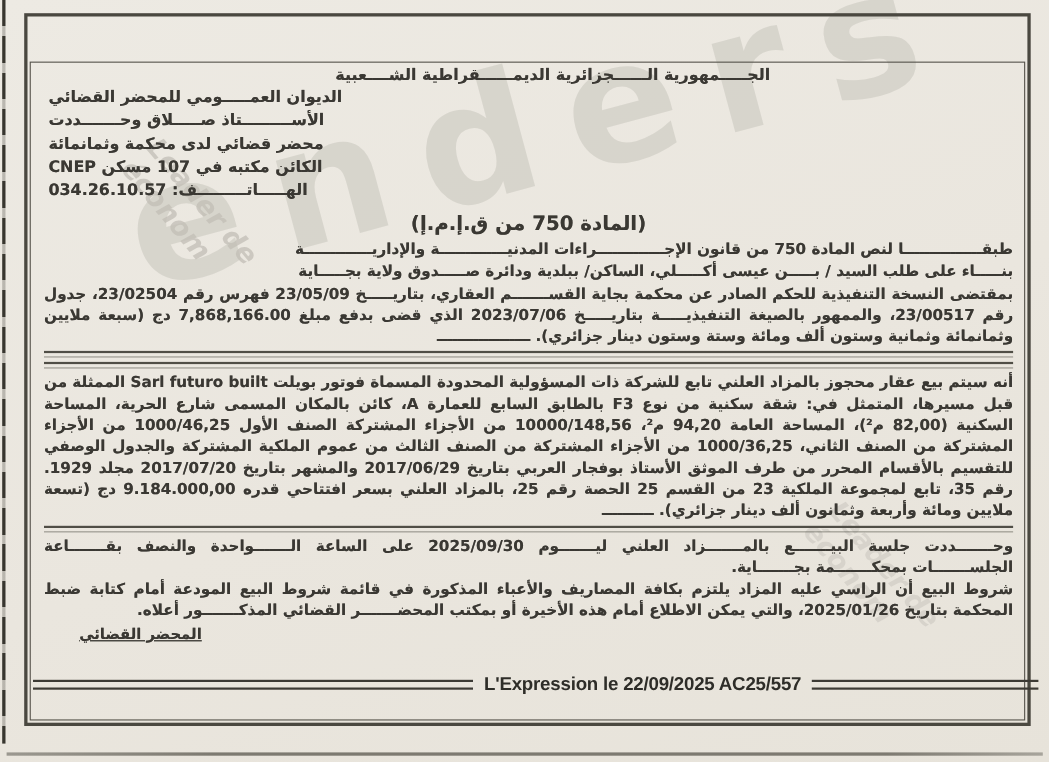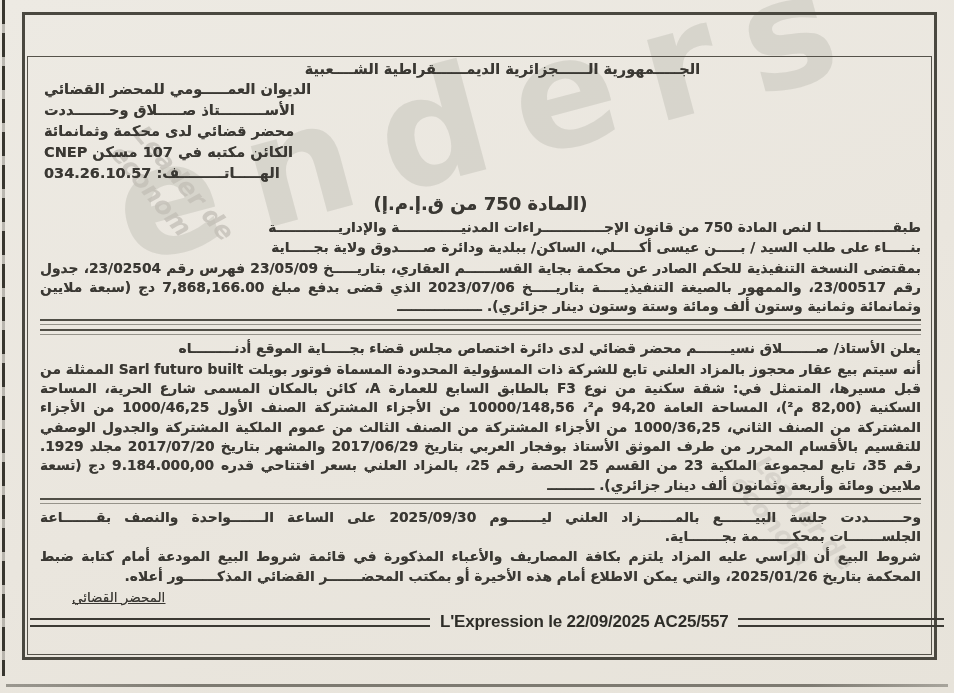--- a/index.html
+++ b/index.html
@@ -82,21 +82,21 @@
   .sep{
     height:3px;margin:3px 0 4px 0;
     border-top:2px solid #504e46;
     border-bottom:1px solid rgba(80,78,70,.55);
   }
   .signature{
     direction:rtl;
     text-align:left;
     padding-left:32px;
     margin-top:3px;
-    font-size:13.5px;font-weight:normal;
+    font-size:13.5px;font-weight:bold;
     text-decoration:underline;
   }
   
   .footer-row{
     position:absolute;left:30px;top:612px;width:914px;height:20px;
     display:flex;align-items:center;
     z-index:4;
   }
   .rule{
     height:5px;
@@ -148,21 +148,20 @@
       <div class="title-block">
         <div class="doc-article">(المادة 750 من ق.إ.م.إ)</div>
       </div>
 
       <div class="doc-body">
         <p class="para">طبقـــــــــــــــا لنص المادة 750 من قانون الإجـــــــــــــراءات المدنيـــــــــــــة والإداريـــــــــــــة</p>
         <p class="para">بنـــــاء على طلب السيد / بـــــن عيسى أكـــــلي، الساكن/ ببلدية ودائرة صـــــدوق ولاية بجـــــاية</p>
         <p class="para">بمقتضى النسخة التنفيذية للحكم الصادر عن محكمة بجاية القســـــــم العقاري، بتاريـــــخ 23/05/09 فهرس رقم 23/02504، جدول رقم 23/00517، والممهور بالصيغة التنفيذيـــــة بتاريـــــخ 2023/07/06 الذي قضى بدفع مبلغ 7,868,166.00 دج (سبعة ملايين وثمانمائة وثمانية وستون ألف ومائة وستة وستون دينار جزائري). ــــــــــــــــــ</p>
         <div class="sep"></div>
         <div class="sep"></div>
-        <p class="para">يعلن الأستاذ/ صـــــــلاق نسيـــــــم محضر قضائي لدى دائرة اختصاص مجلس قضاء بجـــــاية الموقع أدنـــــــــاه</p>
         <p class="para">أنه سيتم بيع عقار محجوز بالمزاد العلني تابع للشركة ذات المسؤولية المحدودة المسماة فوتور بويلت Sarl futuro built الممثلة من قبل مسيرها، المتمثل في: شقة سكنية من نوع F3 بالطابق السابع للعمارة A، كائن بالمكان المسمى شارع الحرية، المساحة السكنية (82,00 م²)، المساحة العامة 94,20 م²، 10000/148,56 من الأجزاء المشتركة الصنف الأول 1000/46,25 من الأجزاء المشتركة من الصنف الثاني، 1000/36,25 من الأجزاء المشتركة من الصنف الثالث من عموم الملكية المشتركة والجدول الوصفي للتقسيم بالأقسام المحرر من طرف الموثق الأستاذ بوفجار العربي بتاريخ 2017/06/29 والمشهر بتاريخ 2017/07/20 مجلد 1929. رقم 35، تابع لمجموعة الملكية 23 من القسم 25 الحصة رقم 25، بالمزاد العلني بسعر افتتاحي قدره 9.184.000,00 دج (تسعة ملايين ومائة وأربعة وثمانون ألف دينار جزائري). ــــــــــ</p>
         <div class="sep"></div>
         <p class="para">وحـــــــددت جلسة البيـــــــع بالمـــــــزاد العلني ليـــــــوم 2025/09/30 على الساعة الـــــــواحدة والنصف بقـــــــاعة الجلســـــــات بمحكـــــــمة بجـــــــاية.</p>
         <p class="para">شروط البيع أن الراسي عليه المزاد يلتزم بكافة المصاريف والأعباء المذكورة في قائمة شروط البيع المودعة أمام كتابة ضبط المحكمة بتاريخ 2025/01/26، والتي يمكن الاطلاع أمام هذه الأخيرة أو بمكتب المحضـــــــر القضائي المذكـــــــور أعلاه.</p>
       </div>
 
       <div class="signature">المحضر القضائي</div>
 
     </div>
   </div>

